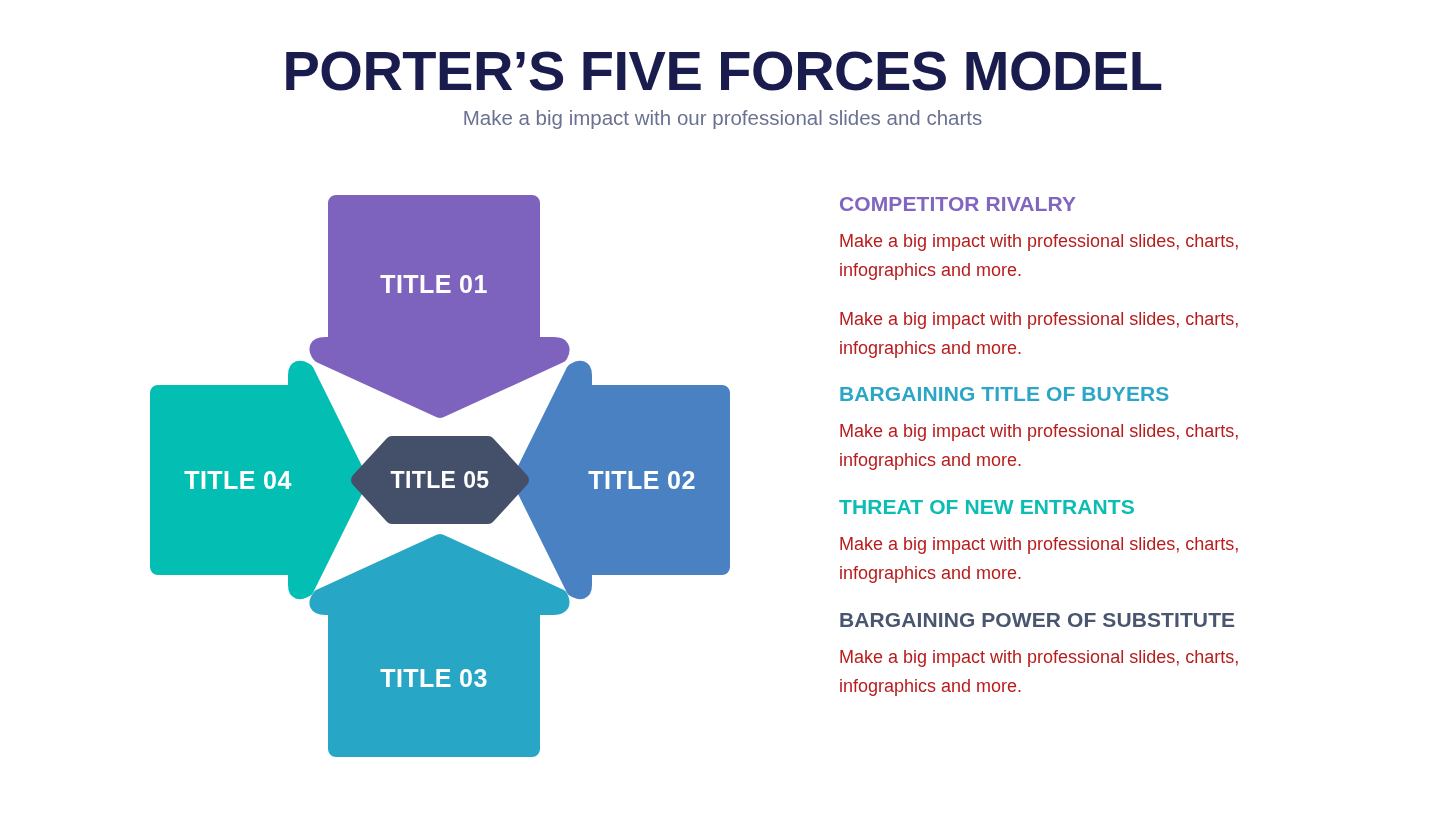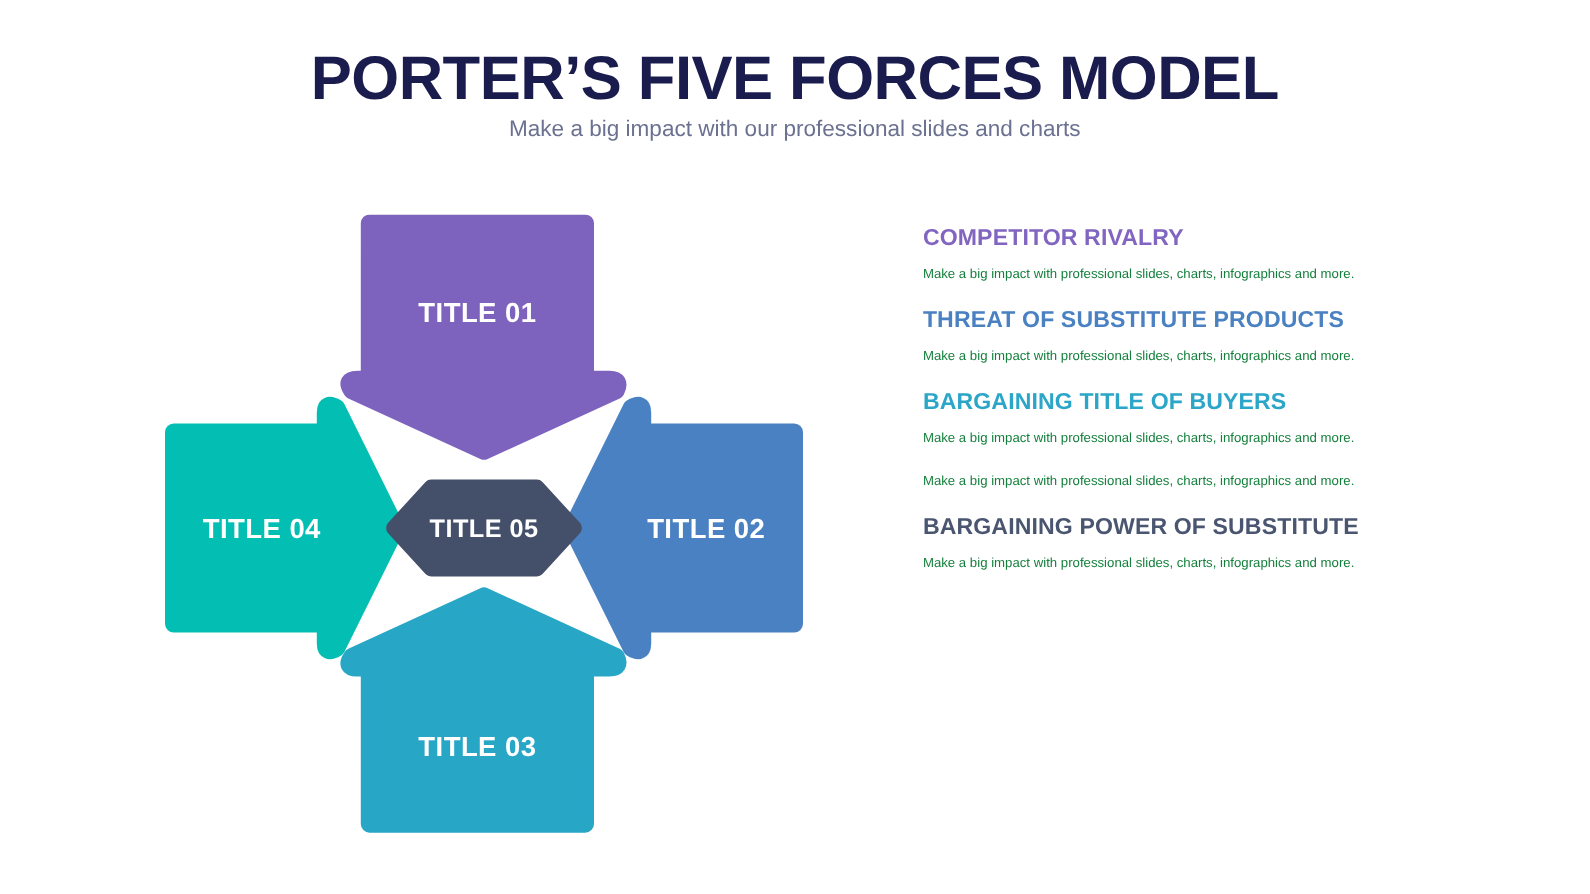--- a/index.html
+++ b/index.html
@@ -66,40 +66,40 @@
     font-size: 23px;
     font-weight: 700;
     fill: #ffffff;
     letter-spacing: 0.4px;
   }
 
   
   #legend {
     position: absolute;
     left: 839px;
-    top: 205px;
+    top: 192px;
     width: 470px;
   }
   .legend-item {
     margin-bottom: 20px;
   }
   .legend-item:last-child {
     margin-bottom: 0;
   }
   .legend-heading {
     font-size: 21px;
     font-weight: 800;
     letter-spacing: 0.1px;
     line-height: 1.15;
     margin: 0 0 11px 0;
   }
   .legend-body {
-    font-size: 12px;
+    font-size: 18px;
     font-weight: 400;
-    color: #15803d;
+    color: #b91c1c;
     line-height: 1.6;
     margin: 0;
     max-width: 452px;
   }
 </style>
 </head>
 <body>
 
 <div id="header">
   <h1 id="page-title">PORTER’S FIVE FORCES MODEL</h1>
@@ -188,30 +188,30 @@
 </div>
 
 <div id="legend">
 
   <div class="legend-item">
     <div class="legend-heading" style="color:#8165C0">COMPETITOR RIVALRY</div>
     <div class="legend-body">Make a big impact with professional slides, charts, infographics and more.</div>
   </div>
 
   <div class="legend-item">
-    <div class="legend-heading" style="color:#4A81C2">THREAT OF SUBSTITUTE PRODUCTS</div>
     <div class="legend-body">Make a big impact with professional slides, charts, infographics and more.</div>
   </div>
 
   <div class="legend-item">
     <div class="legend-heading" style="color:#2BA6C8">BARGAINING TITLE OF BUYERS</div>
     <div class="legend-body">Make a big impact with professional slides, charts, infographics and more.</div>
   </div>
 
   <div class="legend-item">
+    <div class="legend-heading" style="color:#0BBDB2">THREAT OF NEW ENTRANTS</div>
     <div class="legend-body">Make a big impact with professional slides, charts, infographics and more.</div>
   </div>
 
   <div class="legend-item">
     <div class="legend-heading" style="color:#4A5670">BARGAINING POWER OF SUBSTITUTE</div>
     <div class="legend-body">Make a big impact with professional slides, charts, infographics and more.</div>
   </div>
 
 </div>
 

